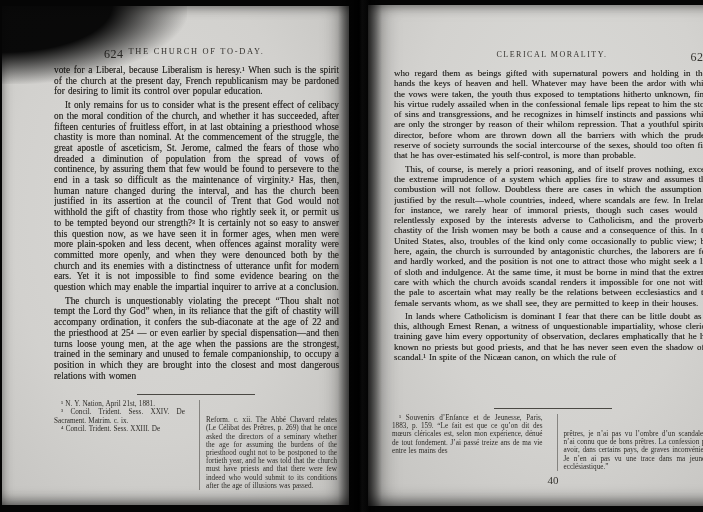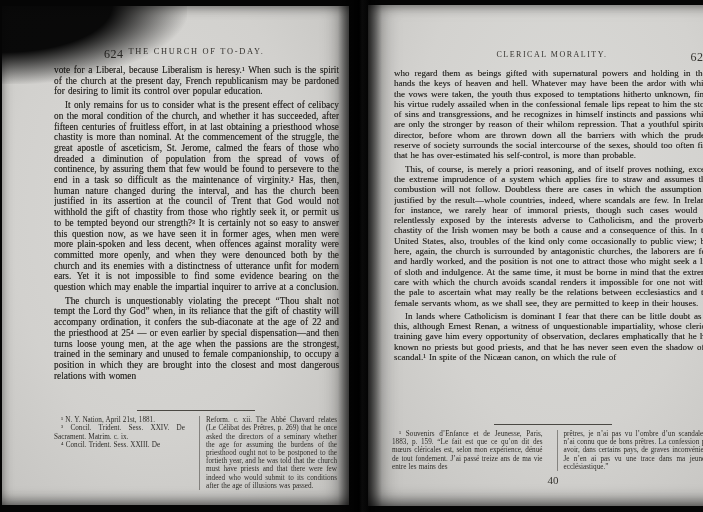--- a/index.html
+++ b/index.html
@@ -88,21 +88,21 @@
   .fn-cols { display:flex; }
   .fn-col {
     flex:1;
     font-size:7.2px; line-height:8.2px;
     text-align:justify;
     word-spacing:0.05em;
   }
   .fn-col-1 { border-right:1px solid rgba(70,68,63,0.55); padding-right:14px; }
   .fn-col-2 { padding-left:6px; }
   .fn { margin:0; text-indent:7px; }
-  .fn.cont { text-indent:0; }
+  .fn.cont { text-indent:0;margin-top:16px; }
   .sig-mark {
     text-align:center;
     font-size:11px;
     margin-top:3px;
     color:#35332f;
   }
 </style>
 </head>
 <body>
 

